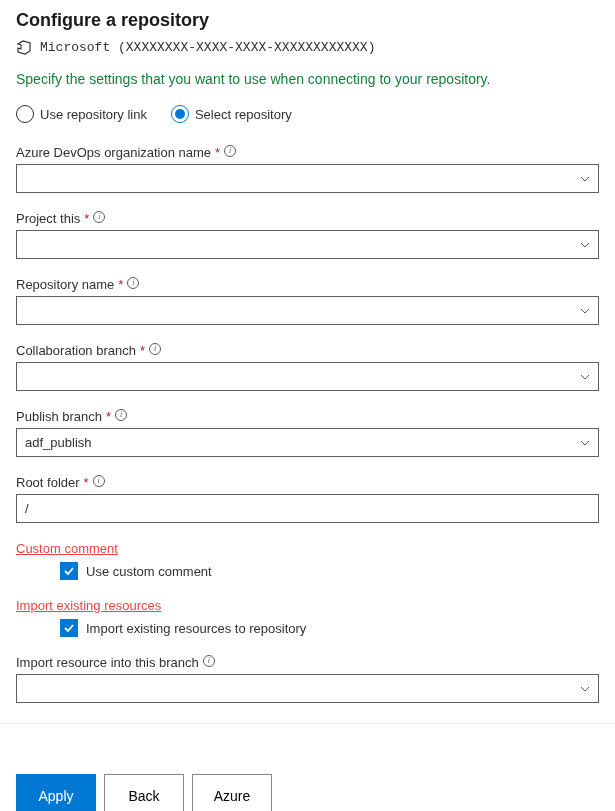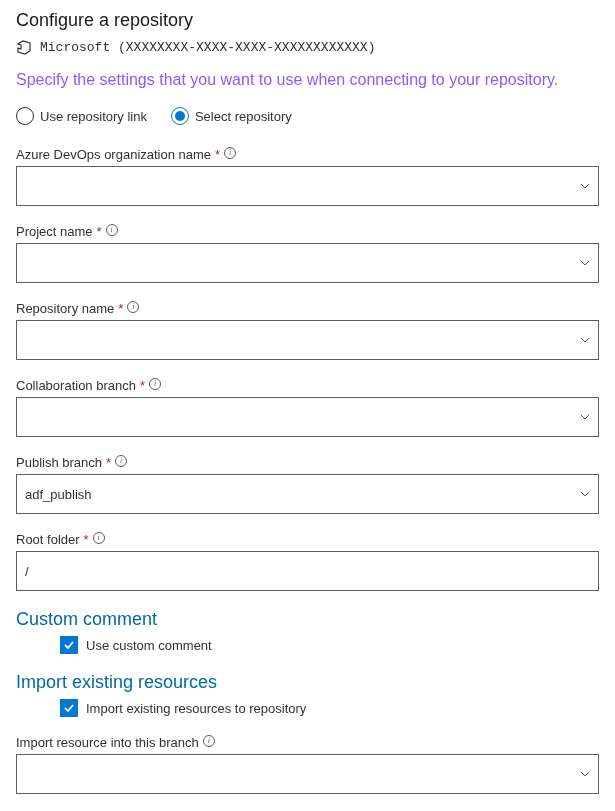--- a/index.html
+++ b/index.html
@@ -6,37 +6,37 @@
     body {
       font-family: "Segoe UI", -apple-system, sans-serif;
       font-size: 13px;
       color: #323130;
       background: #fff;
       width: 615px;
       padding: 10px 16px 20px 16px;
     }
     .page-title {
       font-size: 18px;
-      font-weight: 400;
+      font-weight: 700;
       margin-bottom: 8px;
       color: #1b1a19;
     }
     .org-row {
       display: flex;
       align-items: center;
       gap: 8px;
       margin-bottom: 16px;
       font-size: 13px;
       font-family: Liberation Mono, monospace;
     }
     .org-icon svg { display: block; }
     .description {
-      font-size: 16px;
+      font-size: 14px;
       margin-bottom: 18px;
-      color: #8b5cf6;
+      color: #15803d;
     }
     .radio-row {
       display: flex;
       gap: 24px;
       margin-bottom: 22px;
     }
     .radio-item {
       display: flex;
       align-items: center;
       gap: 6px;
@@ -76,44 +76,45 @@
       align-items: center;
       justify-content: center;
       font-size: 8px;
       font-style: italic;
       font-family: serif;
       color: #605e5c;
       line-height: 1;
     }
     .dropdown, .text-input, .text-input-wide {
       width: 100%;
-      height: 40px;
+      height: 29px;
       border: 1px solid #605e5c;
       background: #fff;
       display: flex;
       align-items: center;
       justify-content: space-between;
       padding: 0 8px;
       font-size: 13px;
       color: #323130;
       cursor: pointer;
     }
     .text-input {
       cursor: text;
       justify-content: flex-start;
     }
     .chevron {
       width: 10px; height: 10px;
       display: flex; align-items: center; justify-content: center;
     }
     .chevron svg { display: block; }
     .section-label {
-      font-size: 18px;
+      font-size: 13px;
       margin-bottom: 6px;
-      color: #0369a1;
+      color: #ef4444;
+      text-decoration: underline;
     }
     .checkbox-row {
       display: flex;
       align-items: center;
       gap: 8px;
       cursor: pointer;
       padding-left: 44px;
     }
     .checkbox-box {
       width: 18px; height: 18px;
@@ -191,21 +192,21 @@
     <span class="chevron">
       <svg width="10" height="6" viewBox="0 0 10 6">
           <path d="M1 1 L5 5 L9 1" fill="none" stroke="#605e5c" stroke-width="1"></path>
         </svg>
     </span>
   </div>
 </div>
 
 <div class="field-group">
   <div class="field-label-row">
-    <span>Project name</span>
+    <span>Project this</span>
     <span class="asterisk">*</span>
     <span class="info-icon">i</span>
   </div>
   <div class="dropdown">
     <span></span>
     <span class="chevron">
       <svg width="10" height="6" viewBox="0 0 10 6">
           <path d="M1 1 L5 5 L9 1" fill="none" stroke="#605e5c" stroke-width="1"></path>
         </svg>
     </span>

